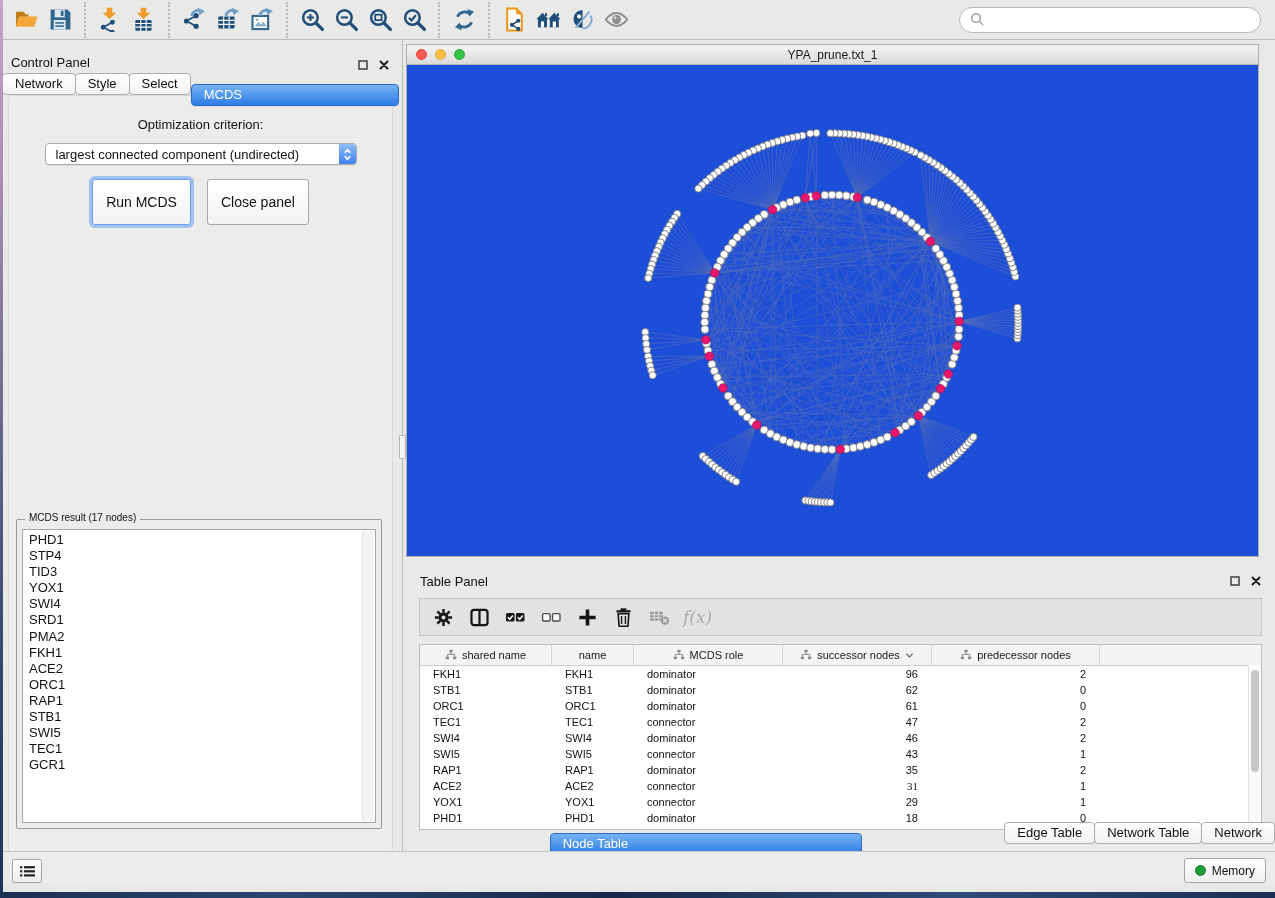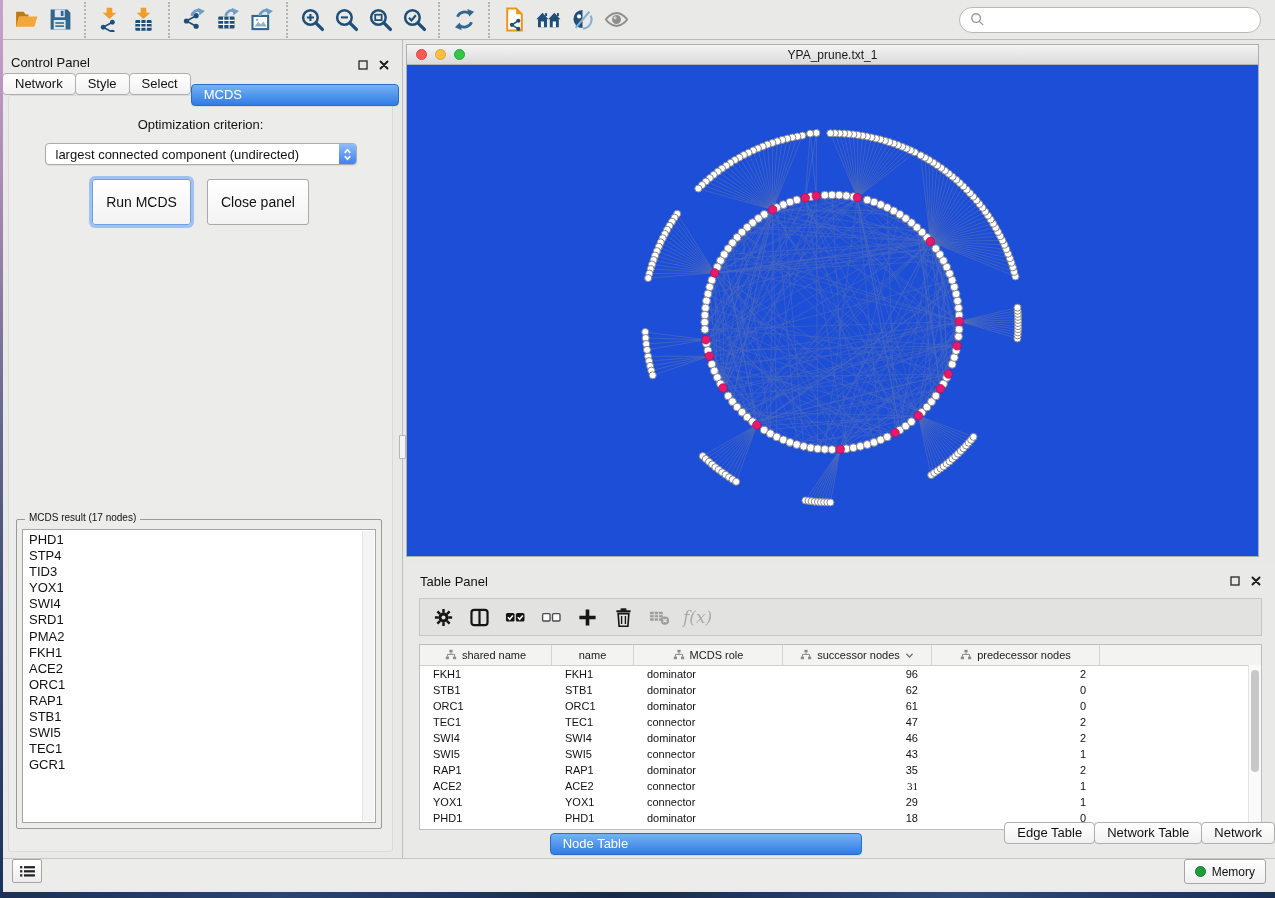--- a/index.html
+++ b/index.html
@@ -97,22 +97,22 @@
   .th svg.tree{width:12px;height:12px;flex:none}
   .th svg.caret{width:9px;height:7px;flex:none}
   .tbl-row{display:flex;height:16px;font-size:11px;align-items:center;color:#111}
   .td{box-sizing:border-box;padding-left:13px;flex:none;white-space:nowrap;overflow:hidden}
   .td.num{text-align:right;padding-right:14px;padding-left:0}
   .vscroll{position:absolute;top:20px;right:0;bottom:0;width:12px;background:#fafafa;border-left:1px solid #e2e2e2}
   .vthumb{position:absolute;top:5px;left:2px;width:8px;height:102px;background:#c7c7c7;border-radius:4px}
   .tp-tabs{position:absolute;bottom:5px;left:0;right:0;display:flex;justify-content:center}
 
   
-  .status{position:absolute;left:0;right:0;bottom:2px;height:32px;background:#ececea;
-    border-top:1px solid #c6c6c6;display:flex;align-items:flex-start;padding:0 9px;box-sizing:border-box}
+  .status{position:absolute;left:0;right:0;bottom:9px;height:32px;background:#ececea;
+    border-top:1px solid #c6c6c6;display:flex;align-items:flex-end;padding:0 9px;box-sizing:border-box}
   .list-btn{width:28px;height:22px;border:1px solid #a5a5a5;border-radius:2px;
     background:linear-gradient(#fff,#ededed);display:flex;align-items:center;justify-content:center}
   .list-btn svg{width:17px;height:13px}
   .mem-btn{margin-left:auto;height:23px;border:1px solid #a5a5a5;border-radius:3px;
     background:linear-gradient(#fff,#efefef);display:flex;align-items:center;gap:6px;
     padding:0 10px;font-size:12px;color:#111}
   .mem-dot{width:11px;height:11px;border-radius:50%;background:#1d9e3b;border:1px solid #157a2c;box-sizing:border-box}
 </style>
 </head>
 <body>

